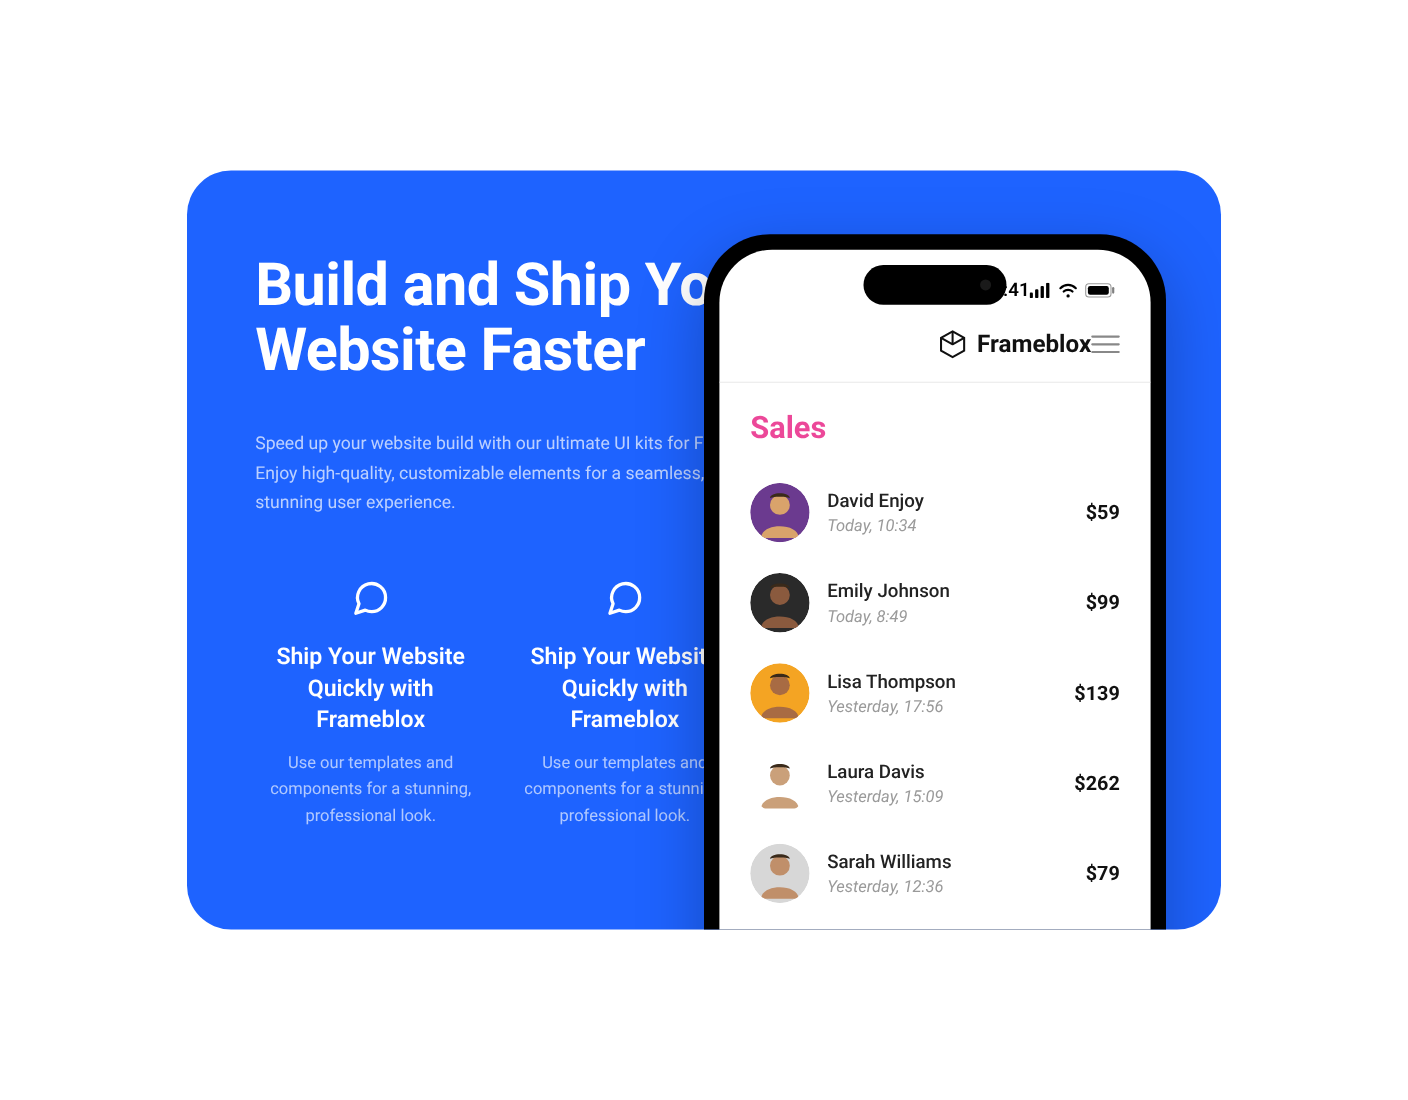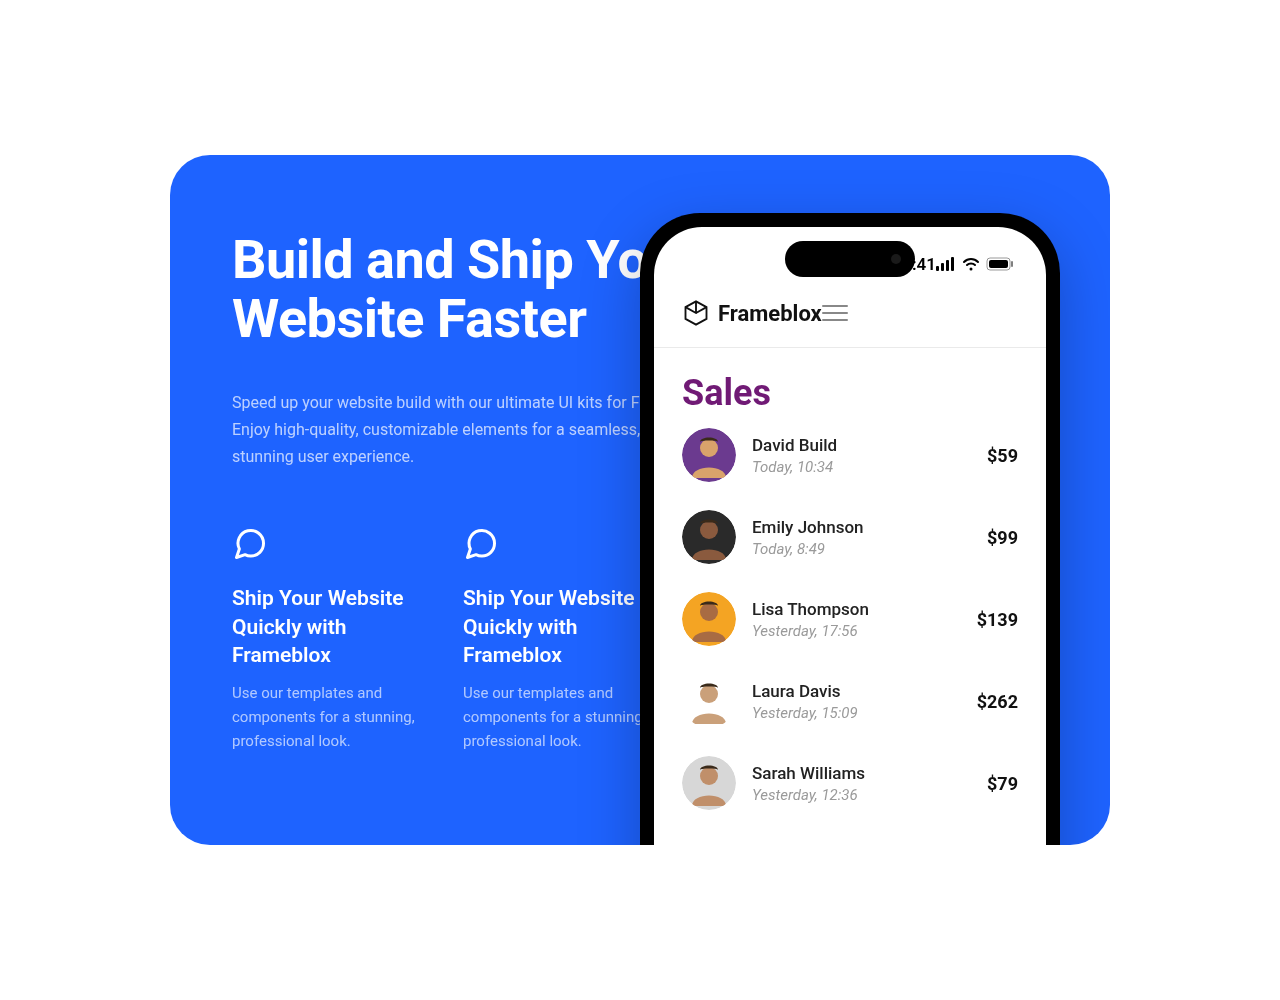--- a/index.html
+++ b/index.html
@@ -36,20 +36,21 @@
     margin-top: 40px;
     font-size: 16px;
     line-height: 1.7;
     color: rgba(255,255,255,0.7);
     max-width: 460px;
   }
   .features {
     display: flex;
     gap: 21px;
     margin-top: 56px;
+    text-align: center;
   }
   .feature {
     width: 210px;
   }
   .feature-icon {
     width: 36px;
     height: 36px;
     margin-bottom: 18px;
   }
   .feature-title {
@@ -121,21 +122,21 @@
     font-weight: 600;
     color: #000;
   }
   .status-right {
     display: flex;
     align-items: center;
     gap: 6px;
   }
   .app-header {
     display: flex;
-    justify-content: flex-start;
+    justify-content: flex-end;
     align-items: center;
     padding: 18px 28px 20px;
     border-bottom: 1px solid #eaeaea;
   }
   .brand {
     display: flex;
     align-items: center;
     gap: 8px;
     font-size: 22px;
     font-weight: 700;
@@ -154,23 +155,24 @@
   .hamburger span {
     display: block;
     height: 2px;
     background: #888;
     border-radius: 1px;
   }
   .sales-section {
     padding: 24px 28px 0;
   }
   .sales-title {
-    font-size: 36px;
+    font-size: 28px;
     font-weight: 700;
-    color: #701a75;
+    color: #ec4899;
+    margin-bottom: 20px;
   }
   .sales-list { }
   .sale-item {
     display: flex;
     align-items: center;
     padding: 14px 0;
     gap: 16px;
   }
   .avatar {
     width: 54px;
@@ -272,21 +274,21 @@
           <h2 class="sales-title">Sales</h2>
           <div class="sales-list" id="sales-list">
               <div class="sale-item">
                 <svg class="avatar" viewBox="0 0 54 54">
                   <circle cx="27" cy="27" r="27" fill="#6b3a8f"></circle>
                   <circle cx="27" cy="20" r="9" fill="#d9a36b"></circle>
                   <path d="M10 50 C10 36 44 36 44 50 Z" fill="#d9a36b"></path>
                   <path d="M18 14 C18 8 36 8 36 14 C36 12 18 12 18 14 Z" fill="#3a2a1a"></path>
                 </svg>
                 <div class="sale-info">
-                  <div class="sale-name">David Build</div>
+                  <div class="sale-name">David Enjoy</div>
                   <div class="sale-time">Today, 10:34</div>
                 </div>
                 <div class="sale-amount">$59</div>
               </div>
               <div class="sale-item">
                 <svg class="avatar" viewBox="0 0 54 54">
                   <circle cx="27" cy="27" r="27" fill="#2a2a2a"></circle>
                   <circle cx="27" cy="20" r="9" fill="#8a5a3e"></circle>
                   <path d="M10 50 C10 36 44 36 44 50 Z" fill="#8a5a3e"></path>
                   <path d="M18 14 C18 8 36 8 36 14 C36 12 18 12 18 14 Z" fill="#3a2a1a"></path>

